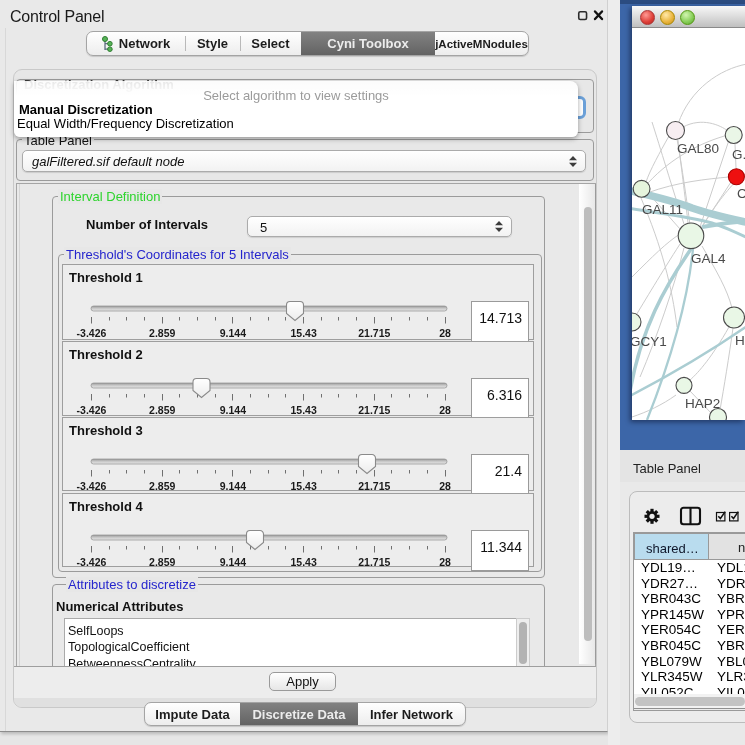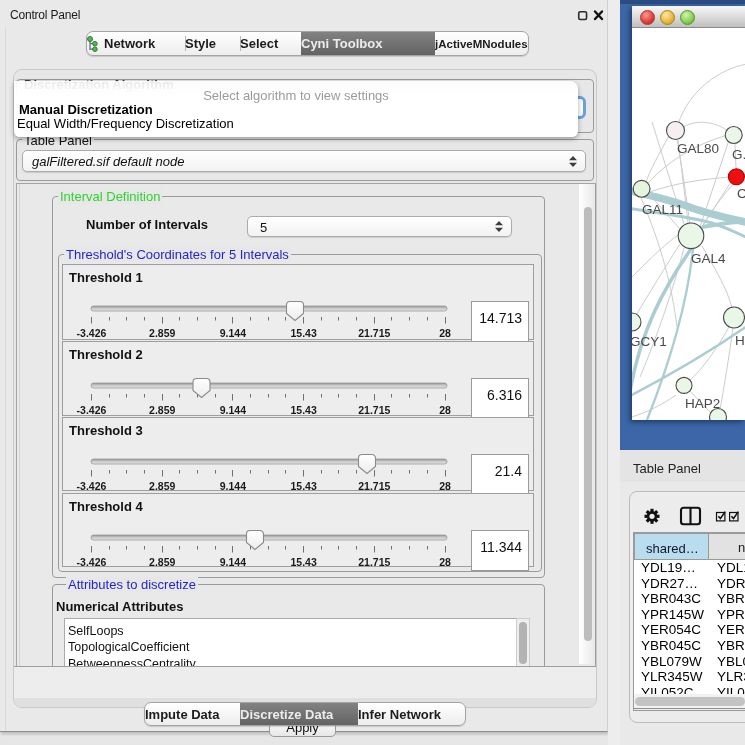--- a/index.html
+++ b/index.html
@@ -2,45 +2,45 @@
 <html><head><meta charset="utf-8">
 <style>
 html,body{margin:0;padding:0;}
 body{width:745px;height:745px;position:relative;overflow:hidden;
   font-family:"Liberation Sans",sans-serif;background:#e6e6e6;}
 .abs{position:absolute;}
 
 #lwin{left:0;top:0;width:607px;height:731px;background:#e9e9e9;
   border-right:1px solid #d0d0d0;border-bottom:1px solid #8d8d8d;
   box-shadow:1px 2px 3px rgba(0,0,0,0.2);}
-#lwtitle{left:10px;top:8px;font-size:12px;color:#1a1a1a;letter-spacing:-0.2px;}
+#lwtitle{left:10px;top:8px;font-size:16px;color:#1a1a1a;letter-spacing:-0.2px;}
 
 .tabstrip{background:linear-gradient(#ffffff,#ededed);border:1px solid #a4a4a4;
   border-radius:7px;box-shadow:0 1px 1px rgba(0,0,0,0.15);}
-.tseg{position:absolute;top:0;height:100%;display:flex;align-items:center;justify-content:flex-start;
+.tseg{position:absolute;top:0;height:100%;display:flex;align-items:center;justify-content:center;
   font-size:13px;font-weight:600;color:#1c1c1c;}
 .tsegdark{background:linear-gradient(#828282,#636363);color:#ececec;}
 .tdiv{position:absolute;top:4px;bottom:4px;width:1px;background:#b9b9b9;}
 
 .grp{position:absolute;border:1px solid #9b9b9b;border-radius:4px;}
 .grptitle{position:absolute;font-size:13px;background:#e7e7e7;padding:0 2px;}
 
 .combo{position:absolute;background:linear-gradient(#ffffff,#f2f2f2);
   border:1px solid #ababab;border-radius:5px;font-size:13px;color:#111;
   box-shadow:0 1px 1px rgba(0,0,0,0.12);}
 .combo .ctext{position:absolute;left:9px;top:3px;}
 
 .tpanel{position:absolute;left:62px;width:470px;height:74px;
   border:1px solid #9e9e9e;background:#ededed;}
 .ttitle{position:absolute;left:6px;top:5px;font-size:13px;font-weight:bold;color:#111;}
 .tval{position:absolute;left:408px;top:36px;width:50px;height:31px;border:1px solid #9a9a9a;
   background:#fff;font-size:14px;color:#111;text-align:right;padding:8px 6px 0 0;box-sizing:content-box;}
 
 #applybtn{left:269px;top:672px;width:65px;height:16px;border:1px solid #9a9a9a;border-radius:5px;
-  background:linear-gradient(#ffffff,#e6e6e6);font-size:13px;color:#111;text-align:center;padding-top:1px;margin-top:46px;}
+  background:linear-gradient(#ffffff,#e6e6e6);font-size:13px;color:#111;text-align:center;padding-top:1px;}
 
 #bluebg{left:620px;top:0;width:125px;height:450px;background:#3c66a8;}
 #netwin{left:632px;top:6px;width:113px;height:414px;background:#fff;
   box-shadow:-2px 2px 5px rgba(0,0,20,0.45);}
 #nettitle{left:0;top:0;width:113px;height:21px;
   background:linear-gradient(#f8f8f8,#c0c0c0);border-bottom:1px solid #8a8a8a;}
 .tl{position:absolute;top:4px;width:13px;height:13px;border-radius:50%;}
 #tpanelbar{left:620px;top:450px;width:125px;height:32px;background:#e4e4e4;
   border-bottom:1px solid #d0d0d0;text-align:center;}
 #tpanelbar span{position:absolute;left:13px;top:11px;font-size:13px;color:#222;}

